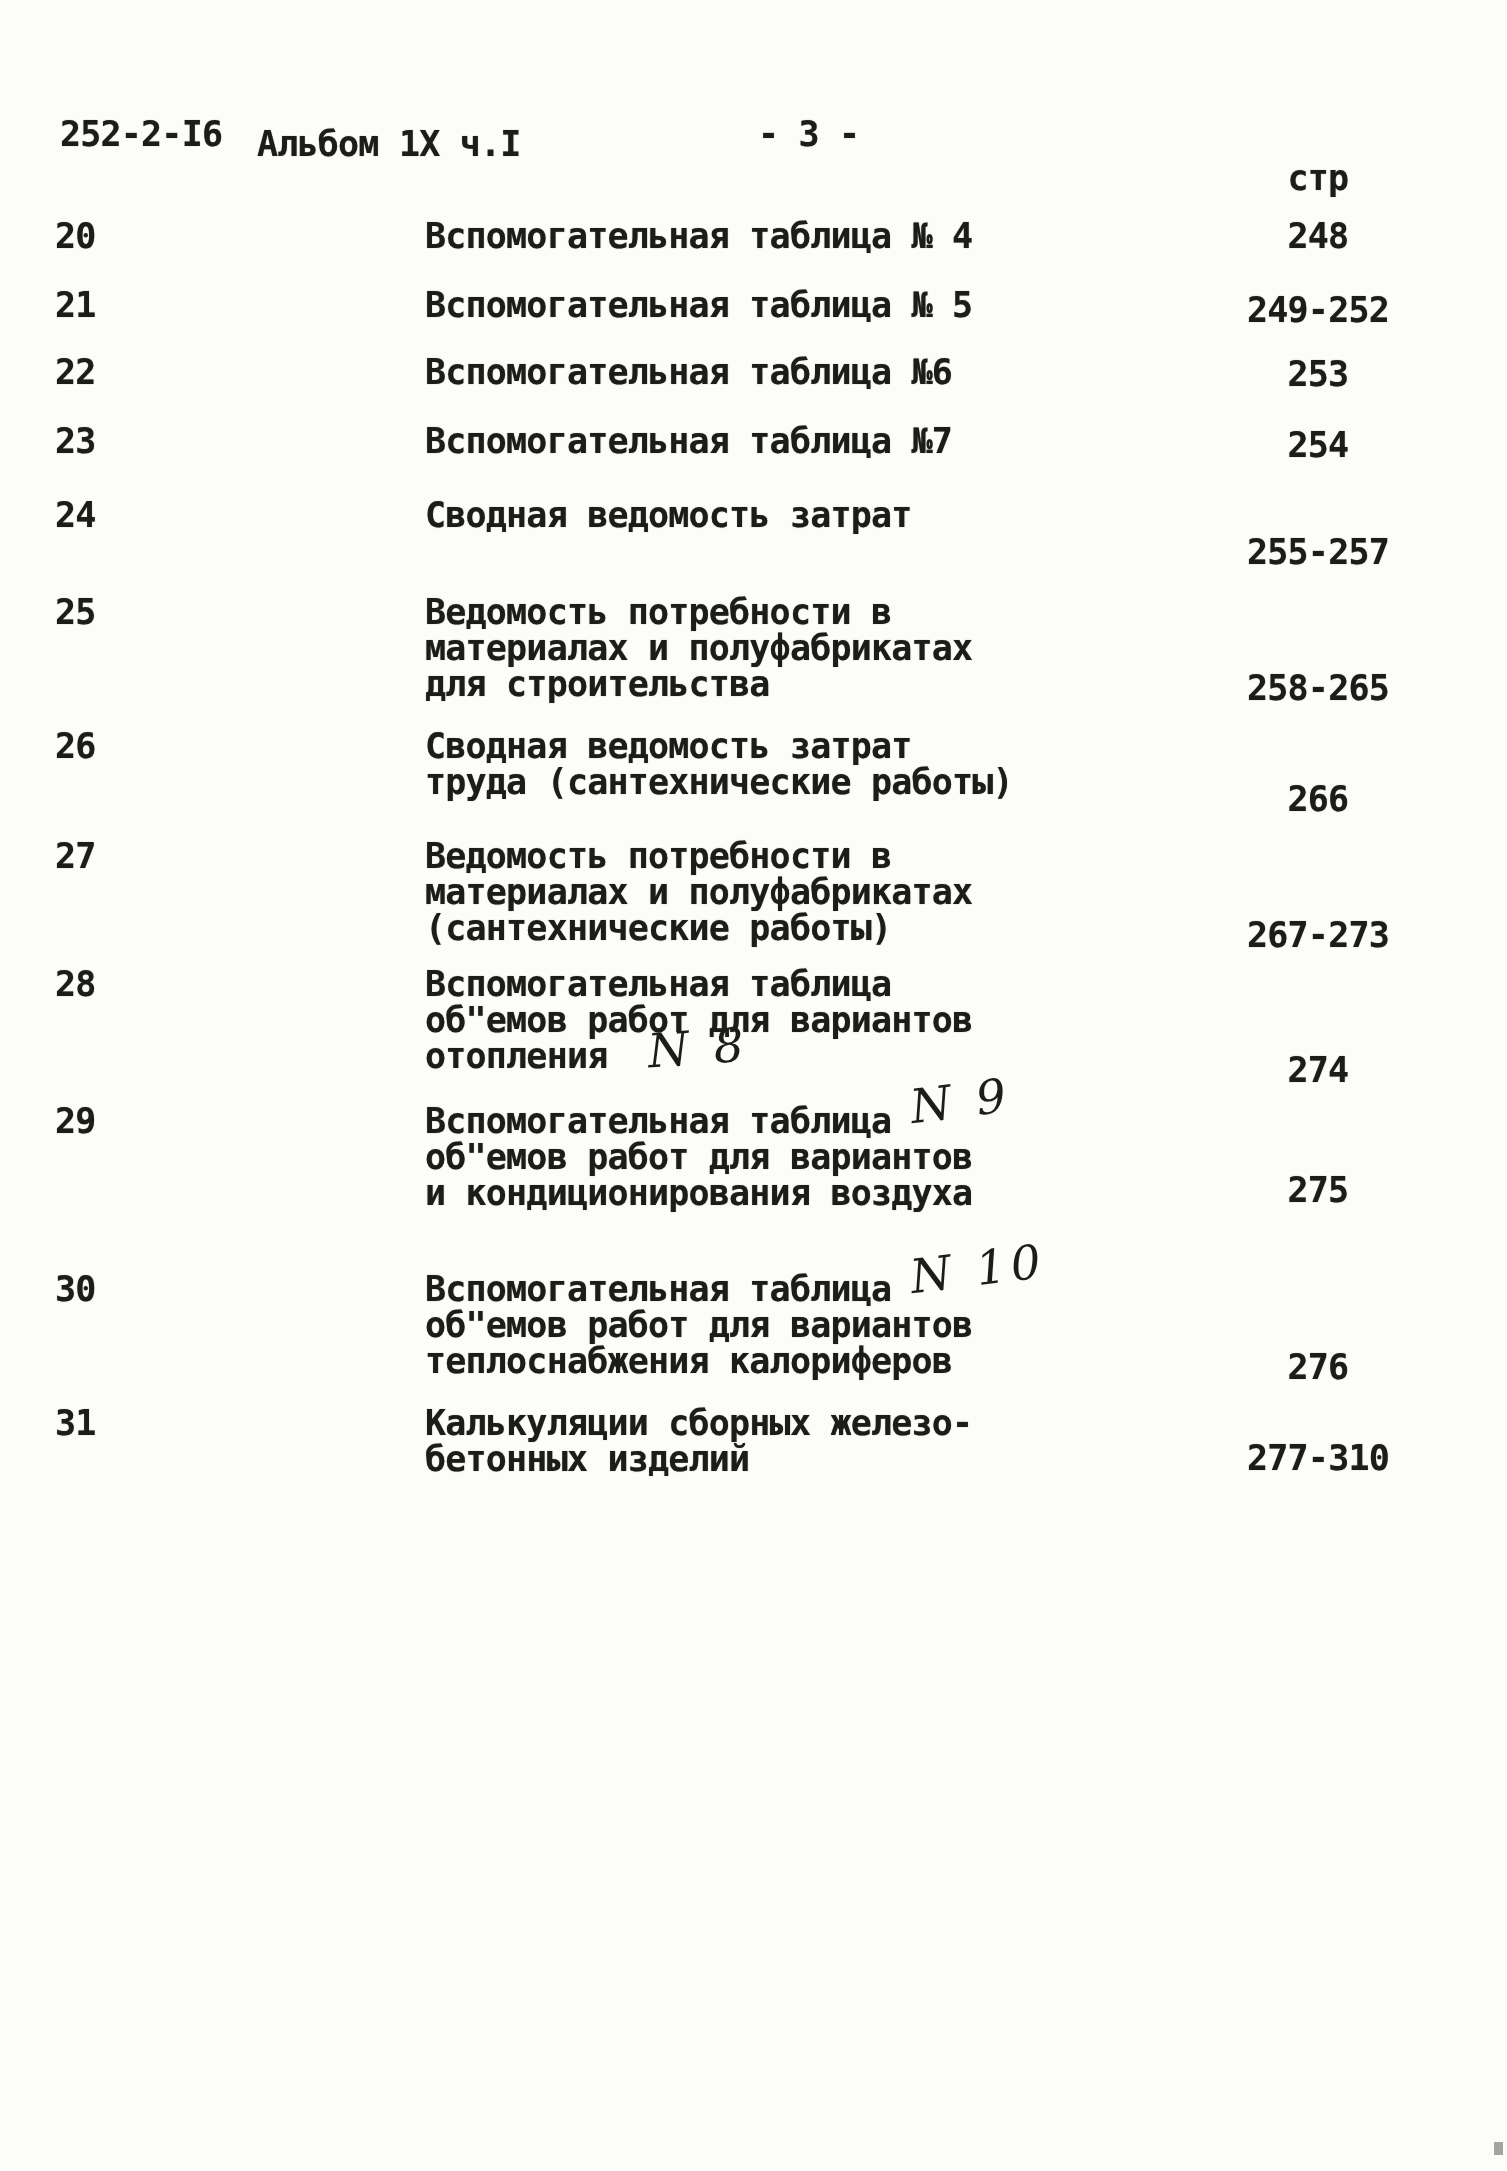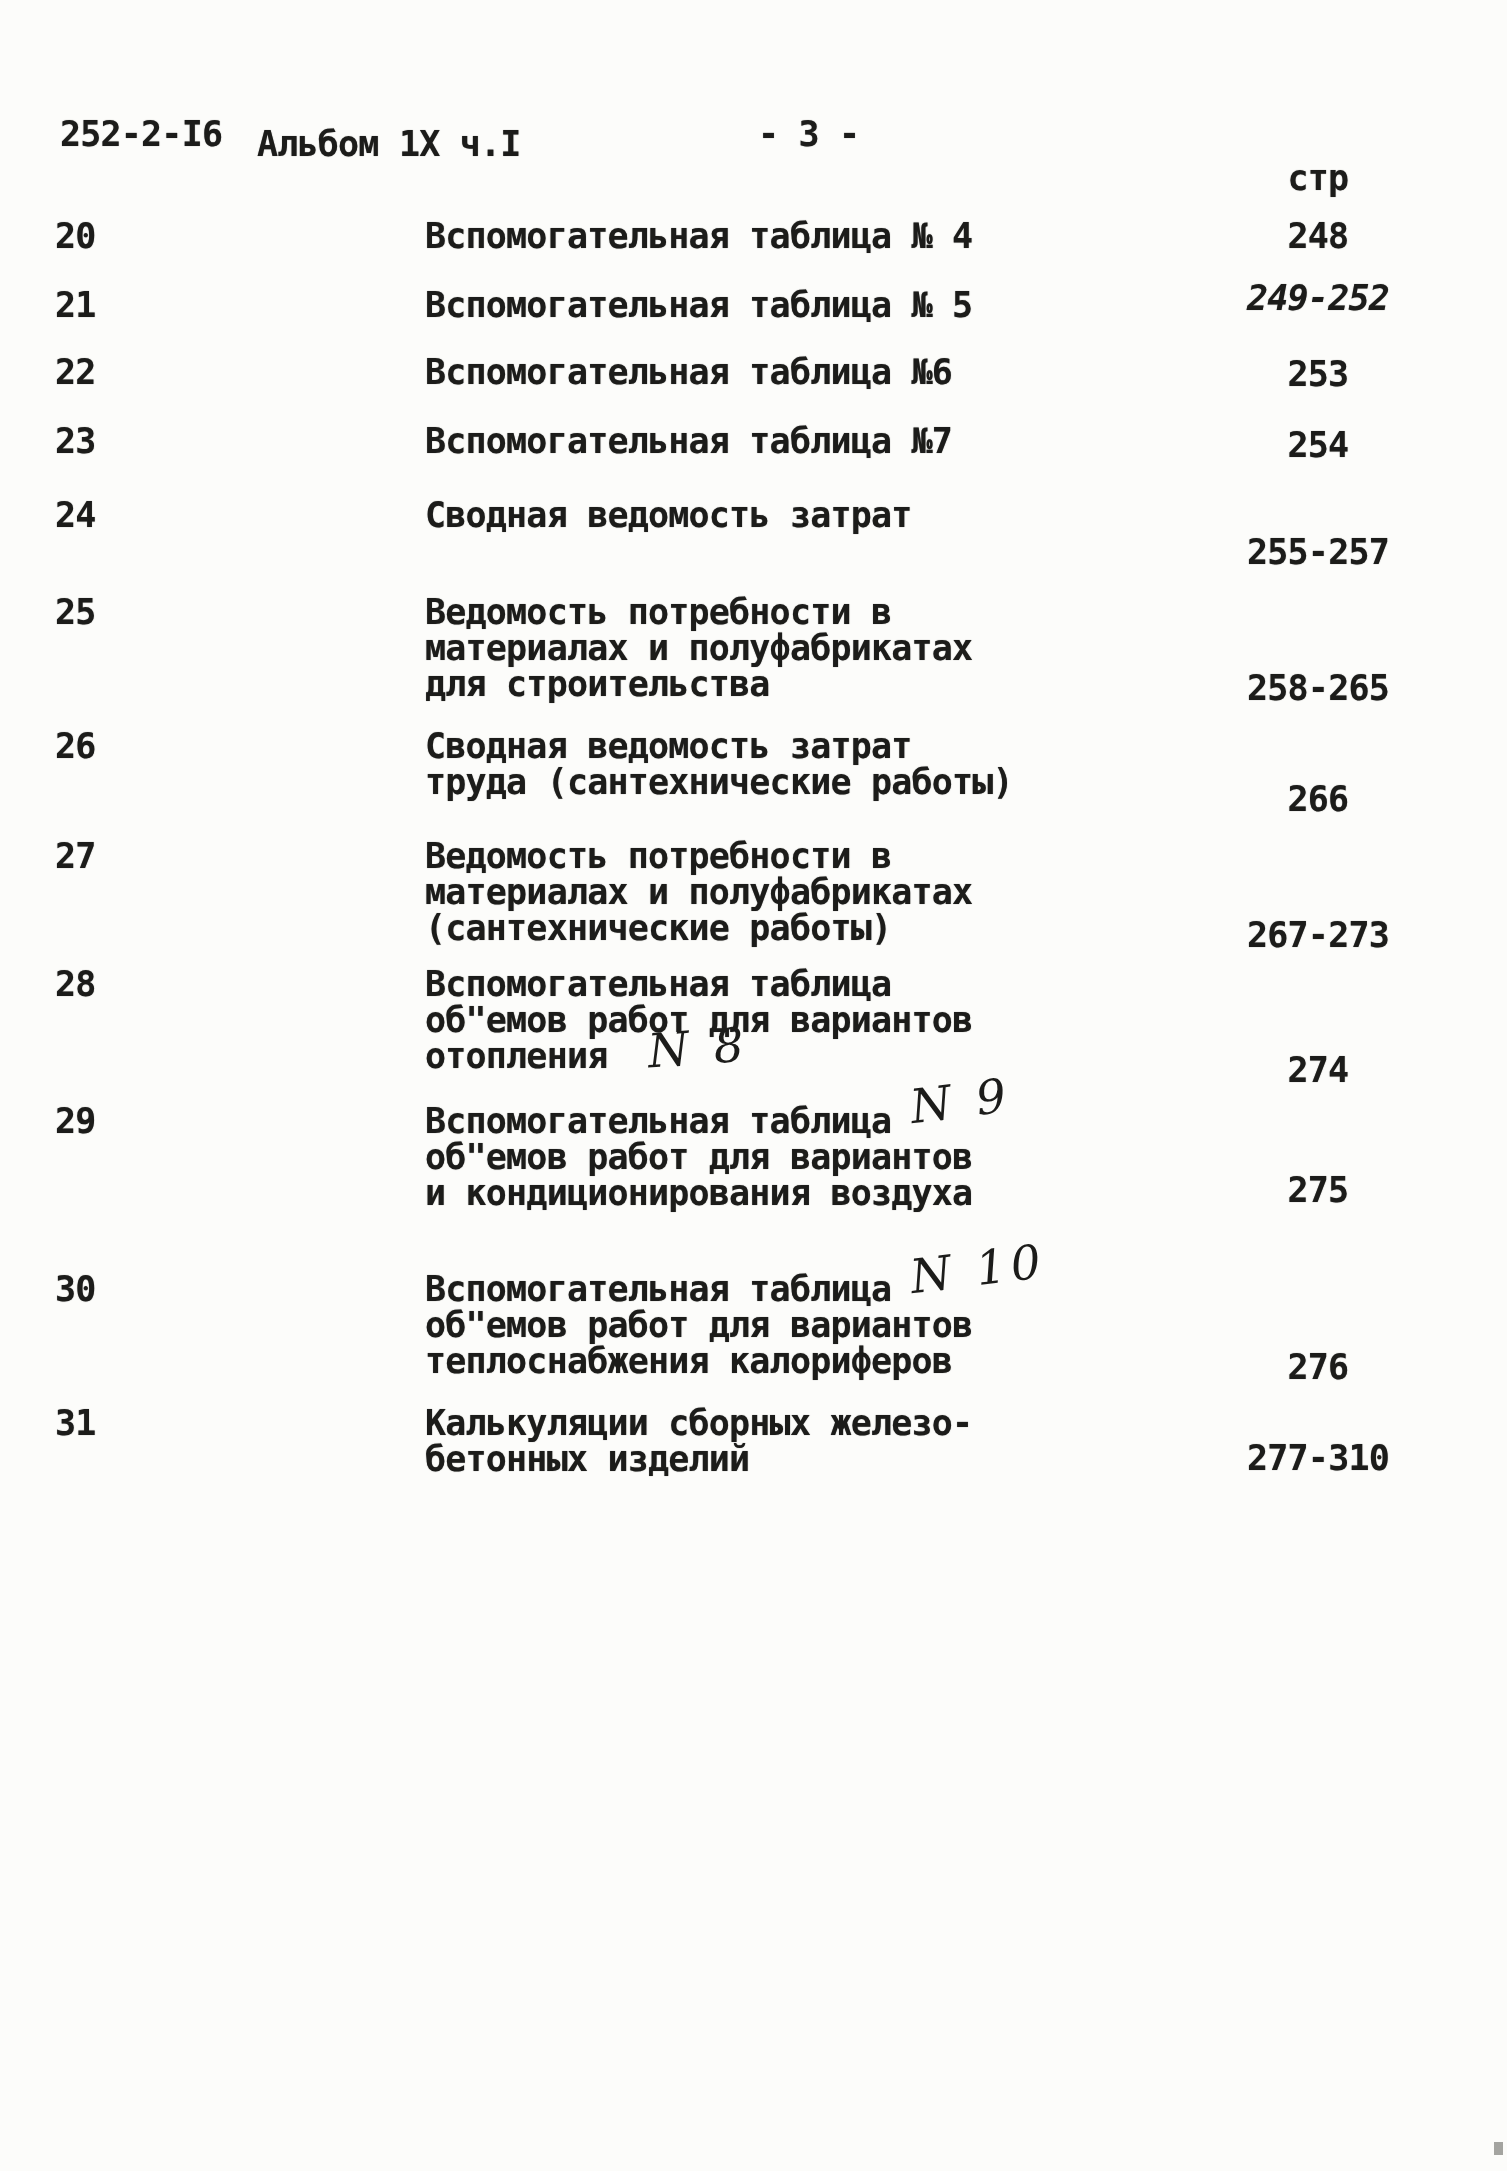--- a/index.html
+++ b/index.html
@@ -93,21 +93,21 @@
           <div class="t line"><span>Вспомогательная таблица № 4</span></div>
         </div>
       </div>
       <div class="t pages" style="top: 218px;">248</div>
       <div class="row" style="top: 287px;">
         <div class="t num">21</div>
         <div class="titles">
           <div class="t line"><span>Вспомогательная таблица № 5</span></div>
         </div>
       </div>
-      <div class="t pages" style="top: 280px; font-style: italic;">249-252</div>
+      <div class="t pages" style="top: 292px;">249-252</div>
       <div class="row" style="top: 354px;">
         <div class="t num">22</div>
         <div class="titles">
           <div class="t line"><span>Вспомогательная таблица №6</span></div>
         </div>
       </div>
       <div class="t pages" style="top: 356px;">253</div>
       <div class="row" style="top: 423px;">
         <div class="t num">23</div>
         <div class="titles">

